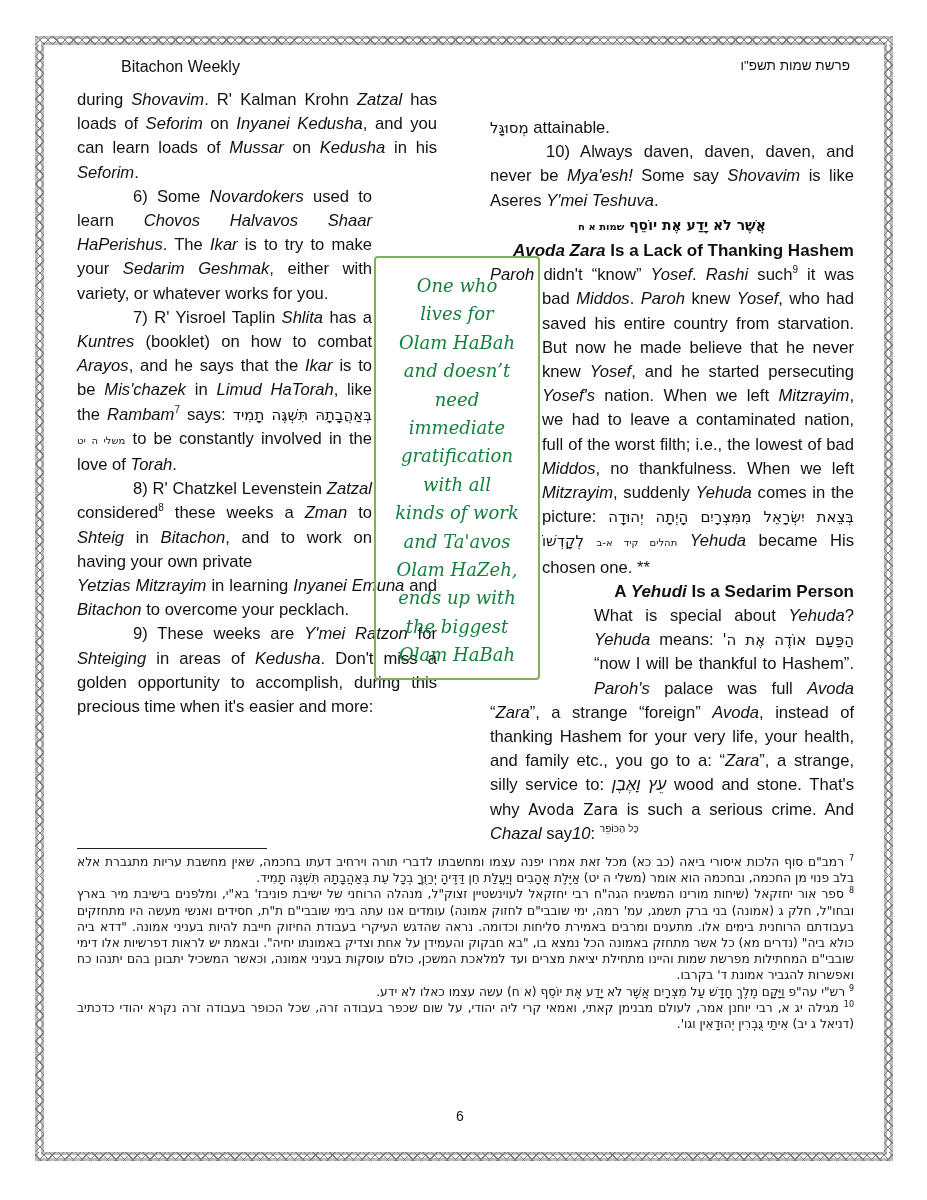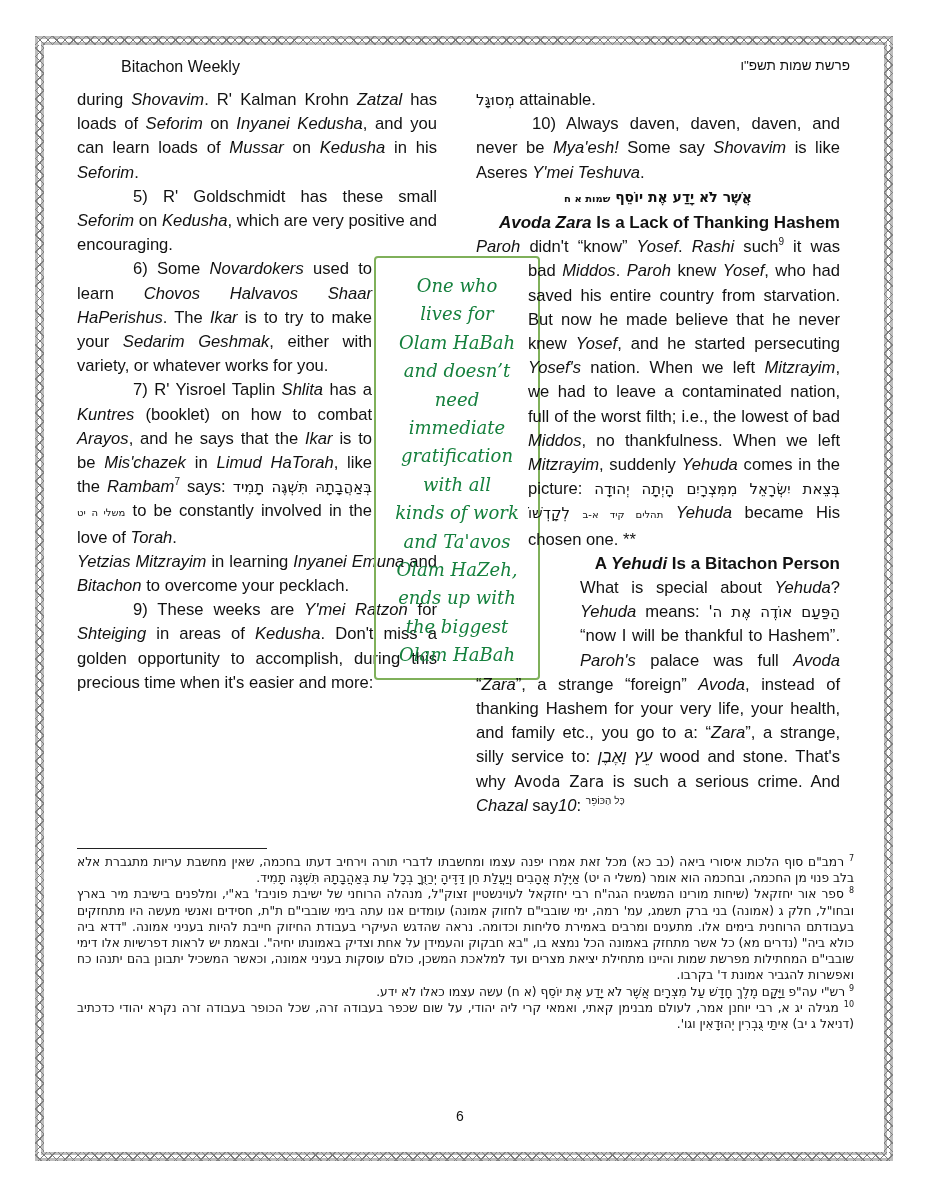--- a/index.html
+++ b/index.html
@@ -17,21 +17,21 @@
     mask-composite: exclude;
   }
   .border-frame {
     position:absolute; left:35px; top:36px; width:858px; height:1125px;
     box-sizing:border-box; border:9px double #8a8a8a; opacity:.55;
   }
   .header-left { position:absolute; left:77px; top:58px; font-size:16px;margin-left:44px; }
   .header-right { position:absolute; right:77px; top:58px; font-size:13.5px; direction:rtl; }
   .col { position:absolute; top:88px; font-size:16.6px; line-height:24.2px; text-align:justify; }
   .col-left { left:77px; width:360px; }
-  .col-right { left:476px; width:364px; }
+  .col-right { left:490px; width:364px;margin-top:28px; }
   .col p { margin:0; }
   .indent { text-indent:56px; }
   i { font-style:italic; }
   sup { font-size:10px; line-height:0; }
   .he { font-family:"DejaVu Sans", sans-serif; font-size:15px; direction:rtl; unicode-bidi:isolate; }
   .he-small { font-family:"DejaVu Sans", sans-serif; font-size:10px; direction:rtl; unicode-bidi:isolate;text-align:right; }
   .heading-he { text-align:center; font-family:"DejaVu Sans", sans-serif; font-weight:bold; font-size:14px; direction:rtl; }
   .heading { text-align:right; font-weight:bold; font-size:17px; }
   .pullquote {
     position:absolute; left:374px; top:256px; width:166px; height:424px;
@@ -51,24 +51,24 @@
 <body>
 
 <div class="page-border"></div>
 <div class="border-frame"></div>
 
 <div class="header-left">Bitachon Weekly</div>
 <div class="header-right">פרשת שמות תשפ"ו</div>
 
 <div class="col col-left">
   <p><span>during </span><i>Shovavim</i><span>. R' Kalman Krohn </span><i>Zatzal</i><span> has loads of </span><i>Seforim</i><span> on </span><i>Inyanei Kedusha</i><span>, and you can learn loads of </span><i>Mussar</i><span> on </span><i>Kedusha</i><span> in his </span><i>Seforim</i><span>.</span></p>
-  <p class="indent"><span>5) R' Goldschmidt has these small </span><i>Seforim</i><span> on </span><i>Kedusha</i><span>, which are very positive and encouraging.</span></p>
   <div style="width:295px">
     <p class="indent"><span>6) Some </span><i>Novardokers</i><span> used to learn </span><i>Chovos Halvavos Shaar HaPerishus</i><span>. The </span><i>Ikar</i><span> is to try to make your </span><i>Sedarim Geshmak</i><span>, either with variety, or whatever works for you.</span></p>
     <p class="indent"><span>7) R' Yisroel Taplin </span><i>Shlita</i><span> has a </span><i>Kuntres</i><span> (booklet) on how to combat </span><i>Arayos</i><span>, and he says that the </span><i>Ikar</i><span> is to be </span><i>Mis'chazek</i><span> in </span><i>Limud HaTorah</i><span>, like the </span><i>Rambam</i><sup>7</sup><span> says: </span><span class="he">בְּאַהֲבָתָהּ תִּשְׁגֶּה תָמִיד</span> <span class="he-small">משלי ה יט</span><span> to be constantly involved in the love of </span><i>Torah</i><span>.</span></p>
+    <p class="indent"><span>8) R' Chatzkel Levenstein </span><i>Zatzal</i><span> considered</span><sup>8</sup><span> these weeks a </span><i>Zman</i><span> to </span><i>Shteig</i><span> in </span><i>Bitachon</i><span>, and to work on having your own private </span></p>
   </div>
   <p><i>Yetzias Mitzrayim</i><span> in learning </span><i>Inyanei Emuna</i><span> and </span><i>Bitachon</i><span> to overcome your pecklach.</span></p>
   <p class="indent"><span>9) These weeks are </span><i>Y'mei Ratzon</i><span> for </span><i>Shteiging</i><span> in areas of </span><i>Kedusha</i><span>. Don't miss a golden opportunity to accomplish, during this precious time when it's easier and more:</span></p>
 </div>
 
 <div class="pullquote">
   <div>One who</div>
   <div>lives for</div>
   <div>Olam HaBah</div>
   <div>and doesn’t</div>
@@ -88,21 +88,21 @@
   <p><span class="he">מְסוּגָּל</span><span> attainable.</span></p>
   <p class="indent"><span>10) Always daven, daven, daven, and never be </span><i>Mya'esh!</i><span> Some say </span><i>Shovavim</i><span> is like Aseres </span><i>Y'mei Teshuva</i><span>.</span></p>
   <div class="heading-he"><span>אֲשֶׁר לֹא יָדַע אֶת יוֹסֵף</span> <span class="he-small">שמות א ח</span></div>
   <div class="heading"><i>Avoda Zara</i><span> Is a Lack of Thanking Hashem</span></div>
   <p>
     <span class="wrap-float" style="height:0;width:0"></span>
     <i>Paroh</i><span> didn't “know” </span><i>Yosef</i><span>. </span><i>Rashi</i><span> such</span><sup>9</sup><span> it was bad </span>
     <span id="wrap-start" style="display:block;float:left;width:52px;height:336px;"></span>
     <i>Middos</i><span>. </span><i>Paroh</i><span> knew </span><i>Yosef</i><span>, who had saved his entire country from starvation. But now he made believe that he never knew </span><i>Yosef</i><span>, and he started persecuting </span><i>Yosef's</i><span> nation. When we left </span><i>Mitzrayim</i><span>, we had to leave a contaminated nation, full of the worst filth; i.e., the lowest of bad </span><i>Middos</i><span>, no thankfulness. When we left </span><i>Mitzrayim</i><span>, suddenly </span><i>Yehuda</i><span> comes in the picture: </span><span class="he">בְּצֵאת יִשְׂרָאֵל מִמִּצְרָיִם הָיְתָה יְהוּדָה לְקָדְשׁוֹ</span> <span class="he-small">תהלים קיד א-ב</span><span> </span><i>Yehuda</i><span> became His chosen one.  **</span>
   </p>
-  <div class="heading" style="padding-left:52px"><span>A </span><i>Yehudi</i><span> Is a Bitachon Person</span></div>
+  <div class="heading" style="padding-left:52px"><span>A </span><i>Yehudi</i><span> Is a Sedarim Person</span></div>
   <p><span style="display:block;float:left;width:52px;height:96px;"></span><span>What is special about </span><i>Yehuda</i><span>? </span><i>Yehuda</i><span> means: </span><span class="he">הַפַּעַם אוֹדֶה אֶת ה'</span><span> “now I will be thankful to Hashem”. </span><i>Paroh's</i><span> palace was full </span><i>Avoda</i><span> “</span><i>Zara</i><span>”, a strange “foreign” </span><i>Avoda</i><span>, instead of thanking Hashem for your very life, your health, and family etc., you go to a: “</span><i>Zara</i><span>”, a strange, silly service to: </span><i>עֵץ וָאֶבֶן</i><span> wood and stone. That's why </span><span class="he">Avoda Zara</span><span> is such a serious crime. And </span><i>Chazal</i><span> say</span><i>10</i><span>: </span><sup>כָּל הַכּוֹפֵר</sup><span></span><span class="he"></span></p>
 </div>
 
 <div class="footnote-rule"></div>
 <div class="footnotes">
   <p><sup>7</sup> <span>רמב"ם סוף הלכות איסורי ביאה (כב כא) מכל זאת אמרו יפנה עצמו ומחשבתו לדברי תורה וירחיב דעתו בחכמה, שאין מחשבת עריות מתגברת אלא בלב פנוי מן החכמה, ובחכמה הוא אומר (משלי ה יט) אַיֶּלֶת אֲהָבִים וְיַעֲלַת חֵן דַּדֶּיהָ יְרַוֻּךָ בְכָל עֵת בְּאַהֲבָתָהּ תִּשְׁגֶּה תָמִיד.</span></p>
   <p><sup>8</sup> <span>ספר אור יחזקאל (שיחות מורינו המשגיח הגה"ח רבי יחזקאל לעוינשטיין זצוק"ל, מנהלה הרוחני של ישיבת פוניבז' בא"י, ומלפנים בישיבת מיר בארץ ובחו"ל, חלק ג (אמונה) בני ברק תשמג, עמ' רמה, ימי שובבי"ם לחזוק אמונה) עומדים אנו עתה בימי שובבי"ם ת"ת, חסידים ואנשי מעשה היו מתחזקים בעבודתם הרוחנית בימים אלו. מתענים ומרבים באמירת סליחות וכדומה. נראה שהדגש העיקרי בעבודת החיזוק חייבת להיות בעניני אמונה. "דדא ביה כולא ביה" (נדרים מא) כל אשר מתחזק באמונה הכל נמצא בו, "בא חבקוק והעמידן על אחת וצדיק באמונתו יחיה". ובאמת יש לראות דפרשיות אלו דימי שובבי"ם המחתילות מפרשת שמות והיינו מתחילת יציאת מצרים ועד למלאכת המשכן, כולם עוסקות בעניני אמונה, וכאשר המשכיל יתבונן בהם יתנהו כח ואפשרות להגביר אמונת ד' בקרבו.</span></p>
   <p><sup>9</sup> <span>רש"י עה"פ וַיָּקָם מֶלֶךְ חָדָשׁ עַל מִצְרָיִם אֲשֶׁר לֹא יָדַע אֶת יוֹסֵף (א ח) עשה עצמו כאלו לא ידע.</span></p>
   <p><sup>10</sup> <span>מגילה יג א, רבי יוחנן אמר, לעולם מבנימן קאתי, ואמאי קרי ליה יהודי, על שום שכפר בעבודה זרה, שכל הכופר בעבודה זרה נקרא יהודי כדכתיב (דניאל ג יב) אִיתַי גֻּבְרִין יְהוּדָאִין וגו'.</span></p>
 </div>

